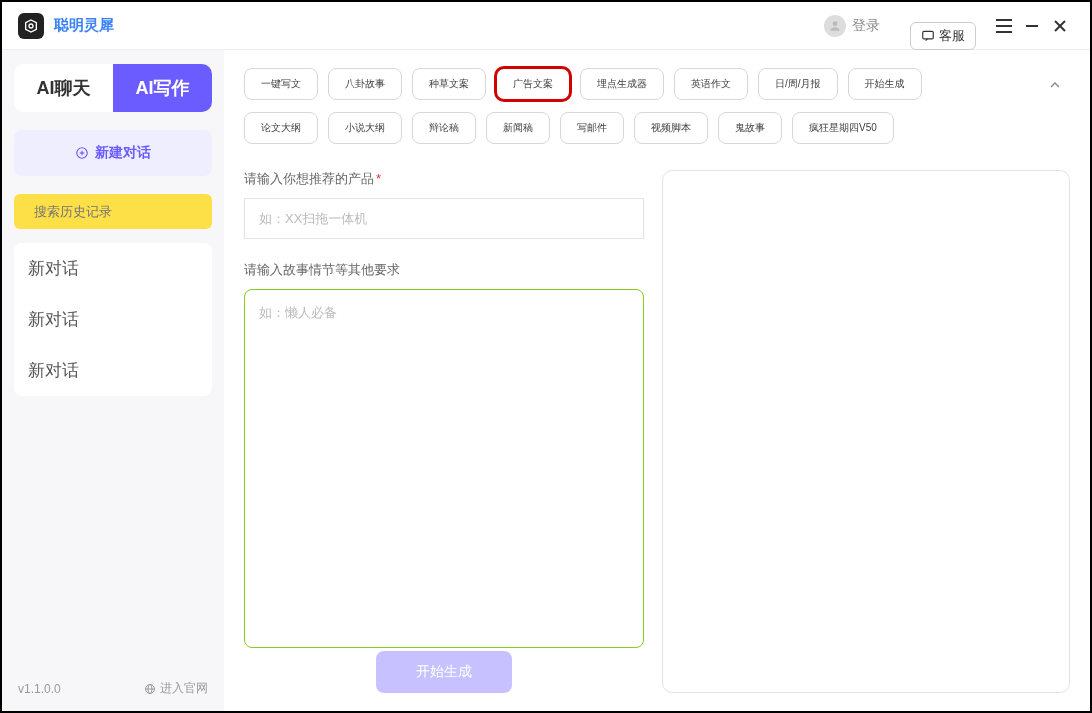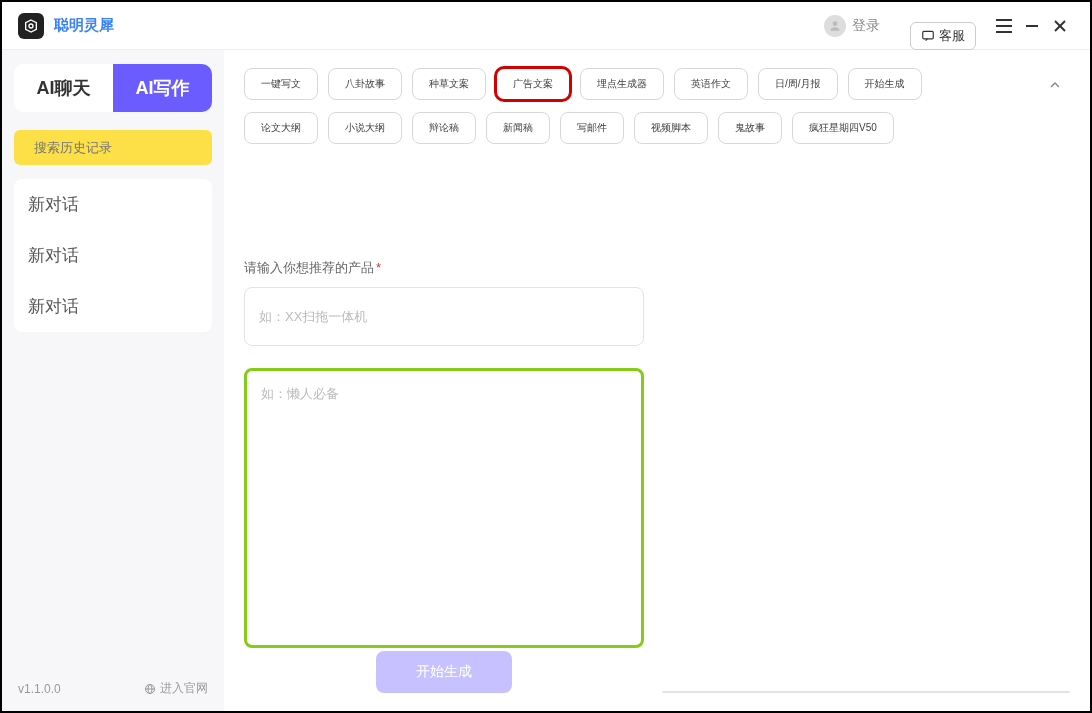--- a/index.html
+++ b/index.html
@@ -35,27 +35,27 @@
   
   
   .main { flex: 1; padding: 18px 20px; display: flex; flex-direction: column; }
   .template-bar { display: flex; align-items: flex-start; gap: 10px; }
   .template-rows { flex: 1; display: flex; flex-direction: column; gap: 12px; }
   .template-row { display: flex; flex-wrap: wrap; gap: 10px; }
   .tpl { border: 1px solid #d7d7e2; border-radius: 8px; padding: 8px 16px; font-size: 10px; color: #404040; cursor: pointer; background: #fff; }
   .tpl.highlight { outline: 3px solid #d40000; outline-offset: -1px; }
   .collapse-btn { width: 30px; height: 30px; display: flex; align-items: center; justify-content: center; cursor: pointer; color: #888; margin-top: 2px; }
   
-  .content-row { display: flex; gap: 18px; margin-top: 26px; flex: 1; min-height: 0; align-items: flex-end; }
+  .content-row { display: flex; gap: 18px; margin-top: 26px; flex: 1; min-height: 0; }
   .input-col { width: 400px; display: flex; flex-direction: column; }
   .field-label { font-size: 13px; color: #666; margin-bottom: 10px; }
   .req-star { color: #d33; margin-left: 2px; }
-  .text-input { width: 100%; border: 1px solid #e2e2ea; border-radius: 8px; padding: 21px 14px; font-size: 13px; color: #333; outline: none; margin-bottom: 22px; }
+  .text-input { width: 100%; border: 1px solid #e2e2ea; border-radius: 0; padding: 12px 14px; font-size: 13px; color: #333; outline: none; margin-bottom: 22px; }
   .text-input::placeholder { color: #bbb; }
-  .textarea { flex: 1; width: 100%; border: 3px solid #84cc16; border-radius: 8px; padding: 14px 14px; font-size: 13px; color: #333; outline: none; resize: none; min-height: 280px; font-family: inherit; }
+  .textarea { flex: 1; width: 100%; border: 1px solid #84cc16; border-radius: 8px; padding: 14px 14px; font-size: 13px; color: #333; outline: none; resize: none; min-height: 280px; font-family: inherit; }
   .textarea::placeholder { color: #bbb; }
   .gen-btn { margin-top: 3px; align-self: center; background: #c7c2ff; color: #fff; border: none; border-radius: 8px; padding: 12px 40px; font-size: 14px; cursor: pointer; }
   .output-col { flex: 1; border: 1px solid #e2e2ea; border-radius: 10px; background: #fff; }
 </style>
 </head>
 <body>
 
 <div class="titlebar">
   <div class="app-logo">
     <svg viewBox="0 0 24 24" fill="none" stroke="#fff" stroke-width="2">
@@ -100,20 +100,28 @@
       </svg>
   </div>
 </div>
 
 <div class="body">
 
   <div class="sidebar">
     <div class="mode-toggle">
       <div class="mode-btn mode-chat">AI聊天</div>
       <div class="mode-btn mode-write">AI写作</div>
+    </div>
+    <div class="new-chat">
+      <svg width="14" height="14" viewBox="0 0 24 24" fill="none" stroke="#6a5cff" stroke-width="2">
+          <circle cx="12" cy="12" r="9"></circle>
+          <line x1="12" y1="8" x2="12" y2="16"></line>
+          <line x1="8" y1="12" x2="16" y2="12"></line>
+        </svg>
+      <span>新建对话</span>
     </div>
     <div class="search-box">
       <svg width="14" height="14" viewBox="0 0 24 24" fill="none" stroke="#aaa" stroke-width="2">
           <circle cx="10" cy="10" r="6"></circle>
           <line x1="15" y1="15" x2="20" y2="20"></line>
         </svg>
       <input type="text" placeholder="搜索历史记录" style="">
     </div>
     <div class="chat-list">
       <div class="chat-item">新对话</div>
@@ -163,19 +171,20 @@
           </svg>
       </div>
     </div>
 
     <div class="content-row">
       <div class="input-col">
         <div class="field-label">
           <span>请输入你想推荐的产品</span><span class="req-star">*</span>
         </div>
         <input class="text-input" type="text" placeholder="如：XX扫拖一体机" style="">
+        <div class="field-label">请输入故事情节等其他要求</div>
         <textarea class="textarea" placeholder="如：懒人必备" style=""></textarea>
         <button class="gen-btn">开始生成</button>
       </div>
       <div class="output-col"></div>
     </div>
   </div>
 </div>
 
 </body></html>

